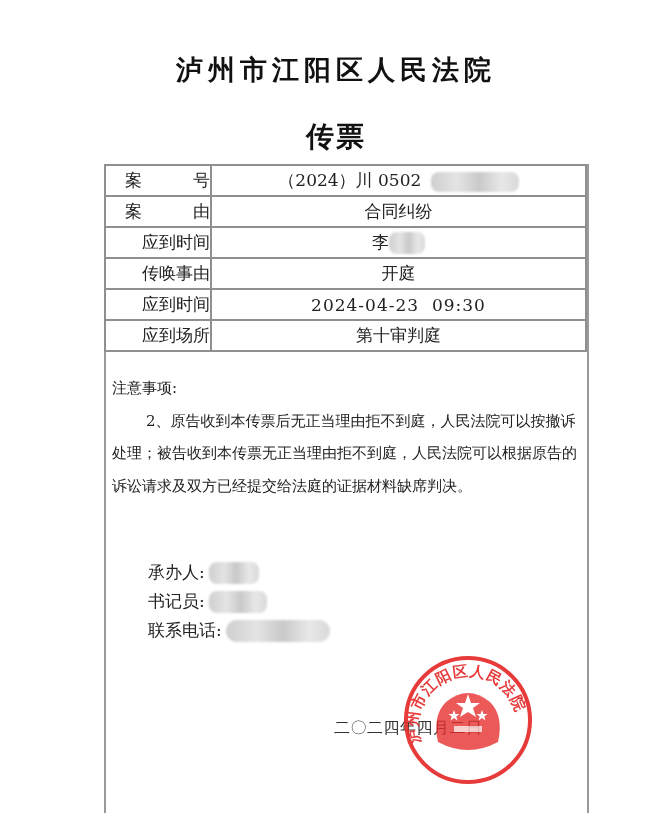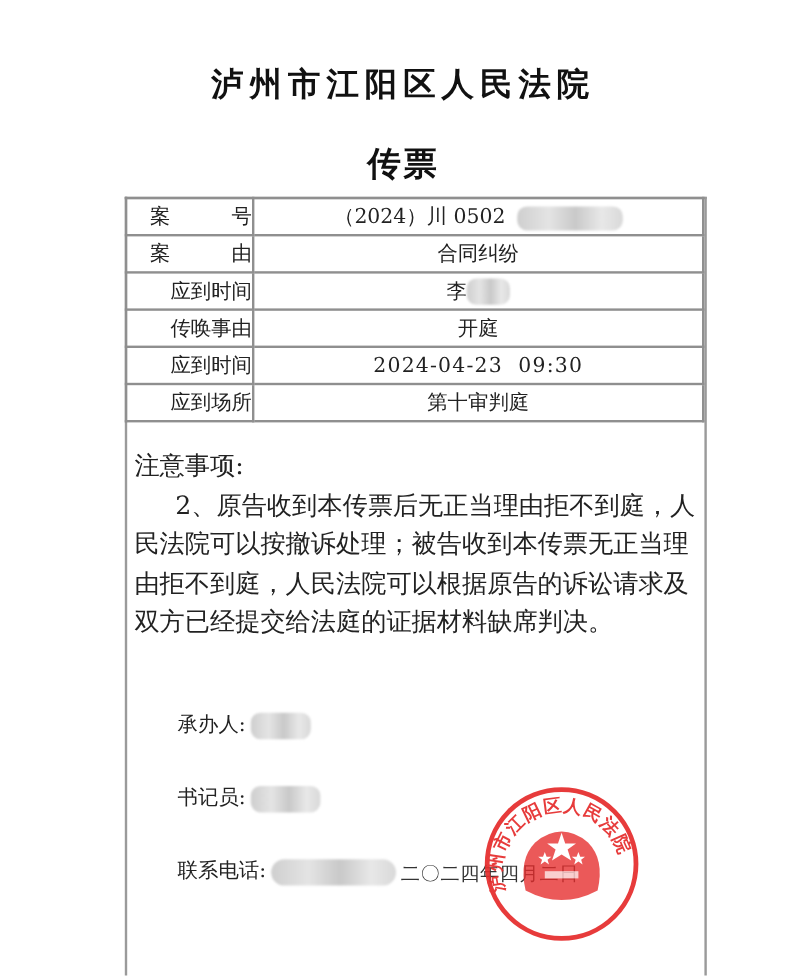--- a/index.html
+++ b/index.html
@@ -39,29 +39,29 @@
     }
     td.label { width: 96px; padding-left: 8px !important; text-align: right; }
     td.value { text-align: center; }
     .blur {
       display: inline-block; vertical-align: middle;
       background: linear-gradient(90deg, #cfcfcf, #e4e4e4 30%, #c9c9c9 55%, #e8e8e8 80%, #d9d9d9);
       border-radius: 8px; filter: blur(1px);
     }
     .notes {
       position: absolute; left: 112px; top: 372px; width: 468px;
-      font-size: 21px; line-height: 32.5px; color: #222;
+      font-size: 15px; line-height: 32.5px; color: #222;
     }
     .notes p { margin: 0; }
     .indent { text-indent: 34px; }
     .staff {
       position: absolute; left: 148px; top: 558px;
       font-size: 17px; line-height: 29px; color: #222;
     }
-    .staff .row { display: flex; align-items: center; height: 29px; margin-top: 32px; }
+    .staff .row { display: flex; align-items: center; height: 29px; }
     .date {
       position: absolute; left: 334px; top: 718px;
       font-size: 16px; color: #333; letter-spacing: 0.5px;
       z-index: 1;
     }
     .seal {
       position: absolute; left: 402px; top: 654px;
       width: 132px; height: 132px; z-index: 2; opacity: 0.92;
     }
     .watermark {

